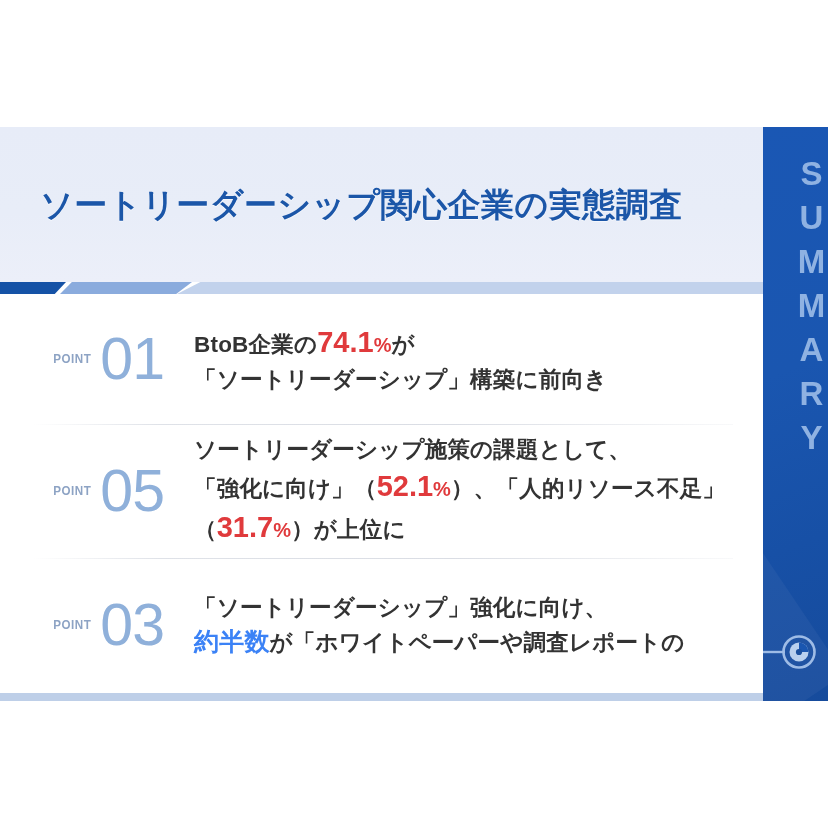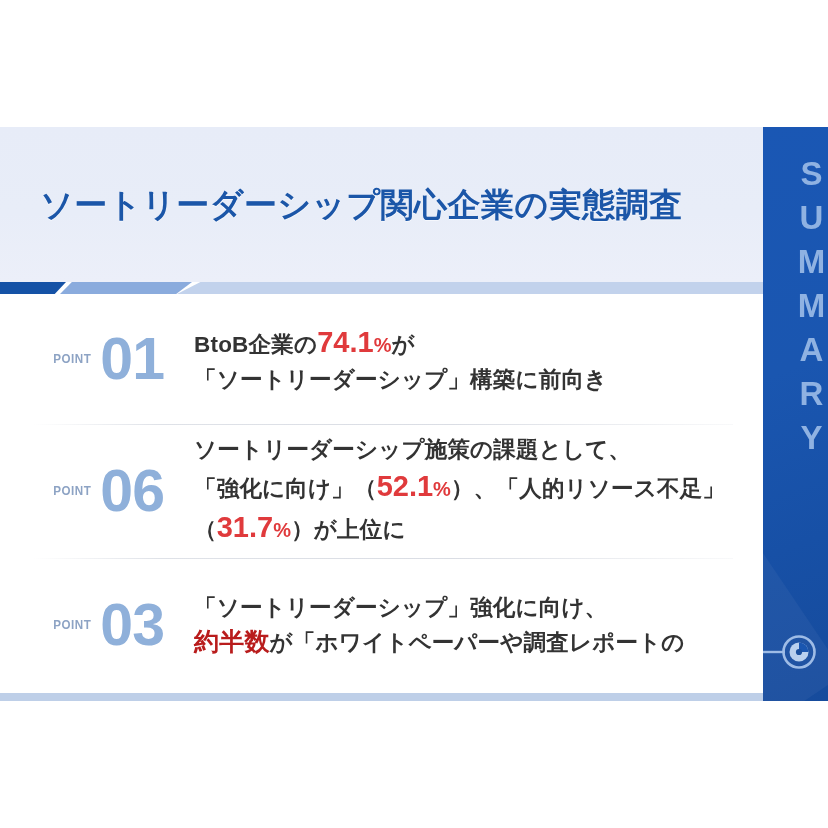--- a/index.html
+++ b/index.html
@@ -178,21 +178,21 @@
     letter-spacing: 0.6px;
     transform: scaleX(0.86);
     transform-origin: right center;
     margin-right: 9px;
     margin-bottom: 2px;
     white-space: nowrap;
   }
   .point-num {
     color: #8fb0da;
     font-size: 59px;
-    font-weight: 700;
+    font-weight: 400;
     line-height: 1;
     letter-spacing: -1px;
     white-space: nowrap;
   }
 
   .point-body {
     flex: 1 1 auto;
     color: #333333;
     font-size: 22.5px;
     font-weight: 700;
@@ -207,21 +207,21 @@
     font-weight: 700;
     font-size: 29px;
     letter-spacing: 0;
   }
   .hl-unit {
     color: #e03a3c;
     font-weight: 700;
     font-size: 20px;
   }
   .hl-word {
-    color: #b91c1c;
+    color: #3b82f6;
     font-weight: 700;
     font-size: 25px;
   }
 
   
   .footer-bar {
     position: absolute;
     left: 0;
     top: 693px;
     width: 763px;
@@ -257,21 +257,21 @@
           <div class="line"><span>BtoB企業の</span><span class="hl">74.1</span><span class="hl-unit">%</span><span>が</span></div>
           <div class="line"><span>「ソートリーダーシップ」構築に前向き</span></div>
         </div>
     </div>
 
     <div class="divider divider-1"></div>
 
     <div class="point-row row-2">
       <div class="point-badge">
         <span class="point-word">POINT</span>
-        <span class="point-num">06</span>
+        <span class="point-num">05</span>
       </div>
       <div class="point-body">
           <div class="line"><span>ソートリーダーシップ施策の課題として、</span></div>
           <div class="line"><span>「強化に向け」（</span><span class="hl">52.1</span><span class="hl-unit">%</span><span>）、「人的リソース不足」</span></div>
           <div class="line"><span>（</span><span class="hl">31.7</span><span class="hl-unit">%</span><span>）が上位に</span></div>
         </div>
     </div>
 
     <div class="divider divider-2"></div>
 

